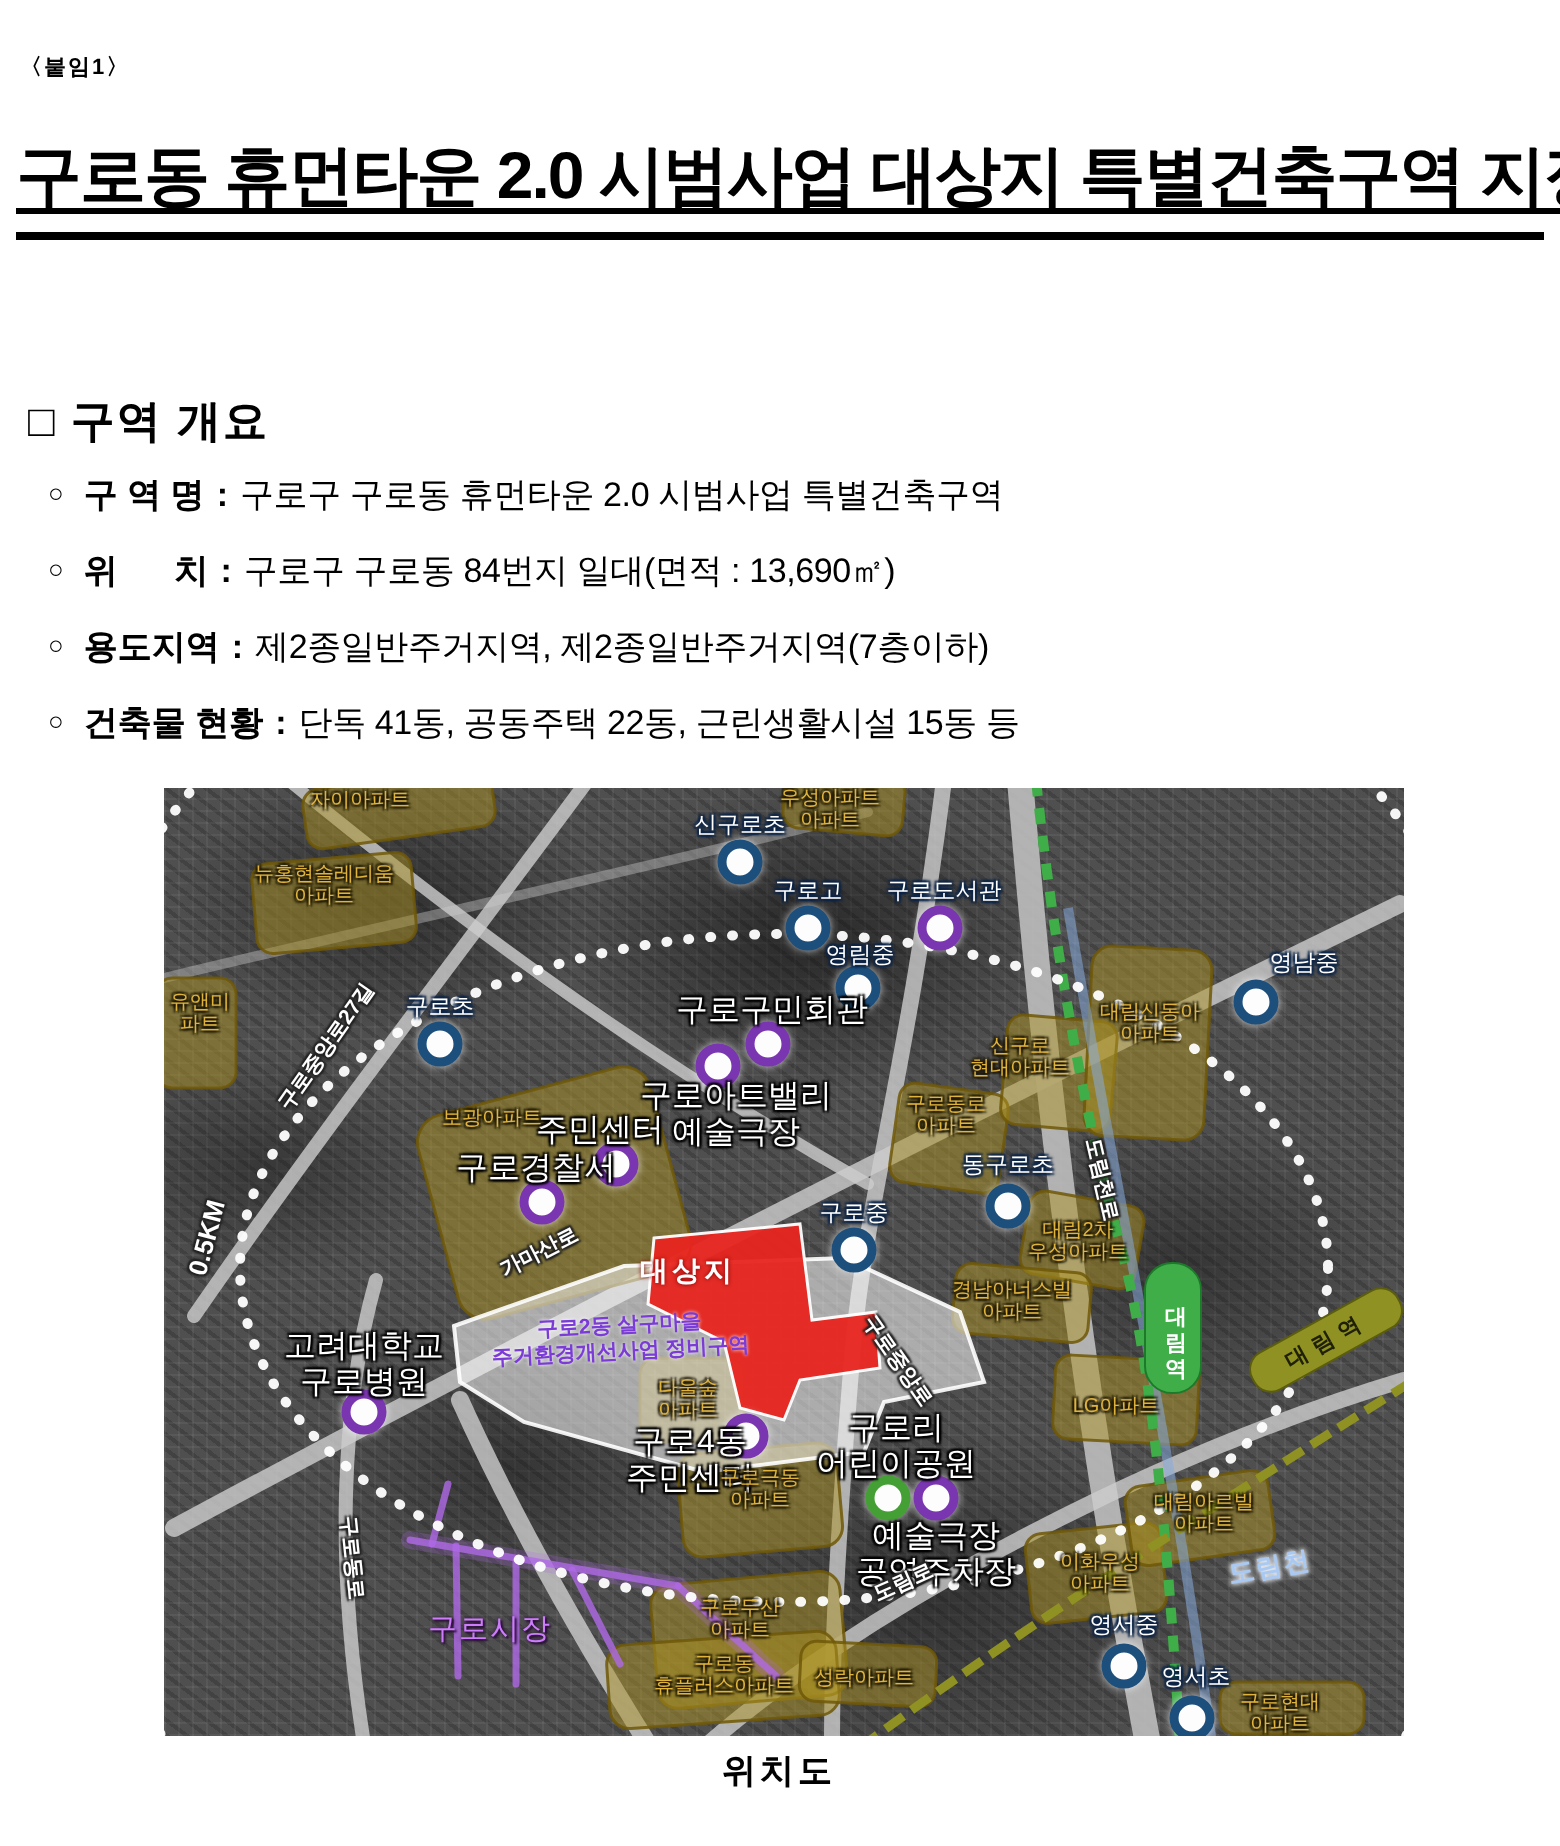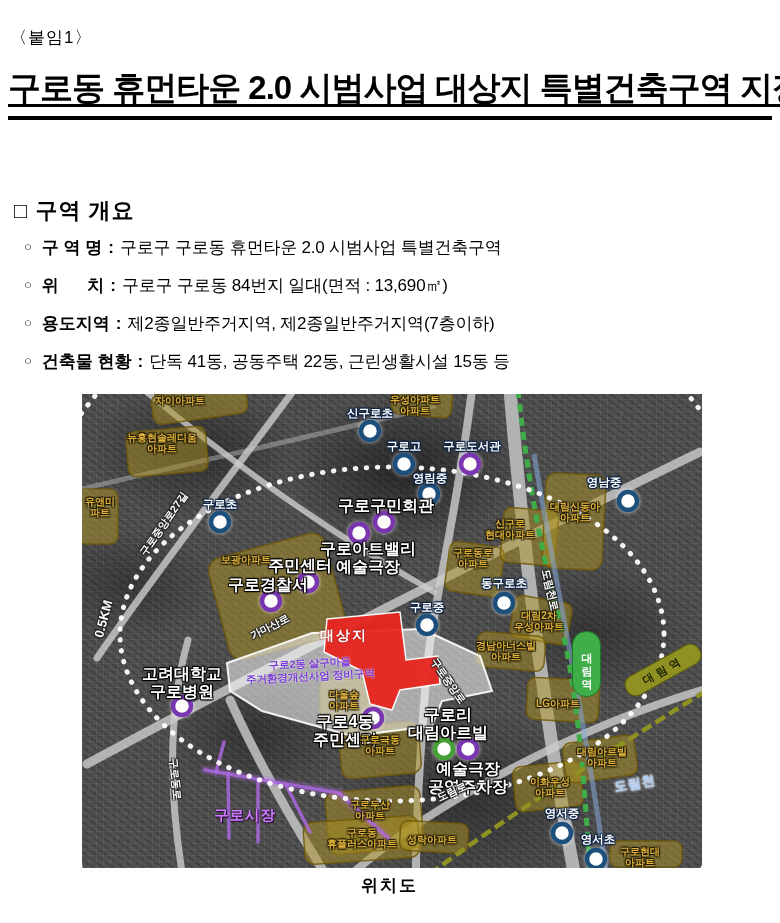--- a/index.html
+++ b/index.html
@@ -1,18 +1,18 @@
 <!DOCTYPE html>
 <html><head>
 <meta charset="utf-8">
 <style>
   html,body{margin:0;padding:0;}
   body{width:780px;height:923px;position:relative;background:#fff;
        font-family:"Liberation Sans","DejaVu Sans",sans-serif;color:#000;overflow:hidden;}
-  .attach{position:absolute;left:10px;top:26px;font-size:17px;font-weight:400;letter-spacing:1px;text-align:center;}
+  .attach{position:absolute;left:10px;top:26px;font-size:11px;font-weight:700;letter-spacing:1px;text-align:center;}
   .titlewrap{position:absolute;left:8px;right:8px;top:66px;border-bottom:4px solid #000;padding-bottom:5px;text-align:center;}
   .title{font-size:33px;font-weight:800;letter-spacing:-1px;white-space:nowrap;
          text-decoration:underline;text-decoration-thickness:3px;text-underline-offset:5px;}
   .ov-head{position:absolute;left:14px;top:196px;font-size:22px;font-weight:800;letter-spacing:1px;}
   .ov-row{position:absolute;left:24px;font-size:17px;white-space:nowrap;}
   .ov-bullet{font-size:13px;vertical-align:2px;margin-right:10px;}
   .ov-label{font-weight:800;white-space:pre;}
   .ov-colon{font-weight:700;margin:0 6px;}
   .ov-value{font-weight:500;letter-spacing:-0.2px;}
   .caption{position:absolute;left:0;width:779px;top:874px;text-align:center;font-size:17px;font-weight:600;letter-spacing:2px;}
@@ -25,28 +25,28 @@
         radial-gradient(170px 110px at 52% 16%, rgba(8,8,8,.55), transparent 70%),
         radial-gradient(150px 100px at 82% 50%, rgba(22,22,22,.45), transparent 70%),
         radial-gradient(130px 95px at 28% 72%, rgba(12,12,12,.4), transparent 70%),
         radial-gradient(210px 130px at 62% 86%, rgba(18,18,18,.45), transparent 70%),
         radial-gradient(120px 80px at 8% 40%, rgba(20,20,20,.4), transparent 70%),
         repeating-linear-gradient(0deg, rgba(255,255,255,.05) 0 1px, transparent 1px 6px),
         repeating-linear-gradient(90deg, rgba(255,255,255,.05) 0 1px, transparent 1px 7px),
         repeating-linear-gradient(37deg, rgba(0,0,0,.17) 0 2px, transparent 2px 6px);}
   .map svg{position:absolute;left:0;top:0;}
   .lb{position:absolute;transform:translateX(-50%);white-space:pre-line;text-align:center;
-      line-height:1.12;pointer-events:none;font-weight:700;}
+      line-height:1.12;pointer-events:none;font-weight:400;}
   .rot{transform:translate(-50%,-50%) rotate(var(--r));}
   .sch{font-size:11.5px;color:#fff;text-shadow:0 0 2px #0b2447,1px 1px 1px #0b2447,-1px -1px 1px #0b2447,1px -1px 1px #0b2447,-1px 1px 1px #0b2447;}
   .fac{font-size:16px;color:#fff;text-shadow:0 0 2px #000,1px 1px 1px #000,-1px -1px 1px #000,1px -1px 1px #000,-1px 1px 1px #000;}
   .apt{font-size:10px;color:#e0b33c;text-shadow:1px 1px 1px #1c1603,-1px -1px 1px #1c1603,1px -1px 1px #1c1603,-1px 1px 1px #1c1603;}
   .road{font-size:10.5px;color:#fff;font-weight:700;text-shadow:1px 1px 1px #222,-1px -1px 1px #222,1px -1px 1px #222,-1px 1px 1px #222;white-space:nowrap;}
   .big{font-size:13px;font-weight:800;}
-  .mkt{font-size:14.5px;font-weight:700;color:#cd7dfc;text-shadow:0 0 2px #2a0b3a,1px 1px 1px #2a0b3a;letter-spacing:1px;}
+  .mkt{font-size:14.5px;font-weight:400;color:#cd7dfc;text-shadow:0 0 2px #2a0b3a,1px 1px 1px #2a0b3a;letter-spacing:1px;}
   .stream{font-size:13px;font-weight:800;color:#a9c9f2;text-shadow:0 0 3px #f0f6ff,0 0 2px #fff;letter-spacing:1px;}
   .site{font-size:14px;font-weight:800;color:#fff;letter-spacing:2px;text-shadow:0 0 2px #7a0000;}
   .renew{font-size:10.5px;font-weight:800;color:#7a3bd6;text-shadow:0 0 2px #fff;line-height:1.25;}
   .pill{position:absolute;display:flex;align-items:center;justify-content:center;}
   .pill-green{width:27px;height:64px;border-radius:14px;background:#3fae49;border:1.5px solid #1d7a2a;}
   .pill-green span{writing-mode:vertical-rl;color:#fff;font-size:11px;font-weight:800;letter-spacing:2px;}
   .pill-olive{width:82px;height:20px;border-radius:10px;background:#8f9222;border:1.5px solid #5c5e0e;transform:rotate(-29deg);}
   .pill-olive span{color:#1f2005;font-size:11px;font-weight:800;letter-spacing:4px;}
 </style>
 </head>
@@ -162,37 +162,37 @@
         <circle cx="362" cy="355" r="9"></circle>
       </g>
     </g>
   </svg>
 
   <span class="lb sch" style="left:288px;top:13px">신구로초</span>
   <span class="lb sch" style="left:322px;top:46px">구로고</span>
   <span class="lb sch" style="left:390px;top:46px">구로도서관</span>
   <span class="lb sch" style="left:348px;top:78px">영림중</span>
   <span class="lb sch" style="left:138px;top:104px">구로초</span>
-  <span class="lb sch" style="left:522px;top:82px">영남중</span>
+  <span class="lb sch" style="left:570px;top:82px">영남중</span>
   <span class="lb sch" style="left:422px;top:183px">동구로초</span>
   <span class="lb sch" style="left:345px;top:207px">구로중</span>
   <span class="lb sch" style="left:480px;top:413px">영서중</span>
   <span class="lb sch" style="left:516px;top:439px">영서초</span>
 
   <span class="lb fac" style="left:304px;top:103px">구로구민회관</span>
   <span class="lb fac" style="left:286px;top:146px">구로아트밸리
 예술극장</span>
   <span class="lb fac" style="left:218px;top:163px">주민센터</span>
   <span class="lb fac" style="left:186px;top:182px">구로경찰서</span>
   <span class="lb fac" style="left:100px;top:271px">고려대학교
 구로병원</span>
   <span class="lb fac" style="left:263px;top:319px">구로4동
 주민센터</span>
   <span class="lb fac" style="left:366px;top:312px">구로리
-대림아르빌</span>
+어린이공원</span>
   <span class="lb fac" style="left:386px;top:366px">예술극장
 공영주차장</span>
 
   <span class="lb apt" style="left:98px;top:1px">자이아파트</span>
   <span class="lb apt" style="left:80px;top:38px">뉴홍현솔레디움
 아파트</span>
   <span class="lb apt" style="left:18px;top:102px">유앤미
 파트</span>
   <span class="lb apt" style="left:333px;top:0px">우성아파트
 아파트</span>

